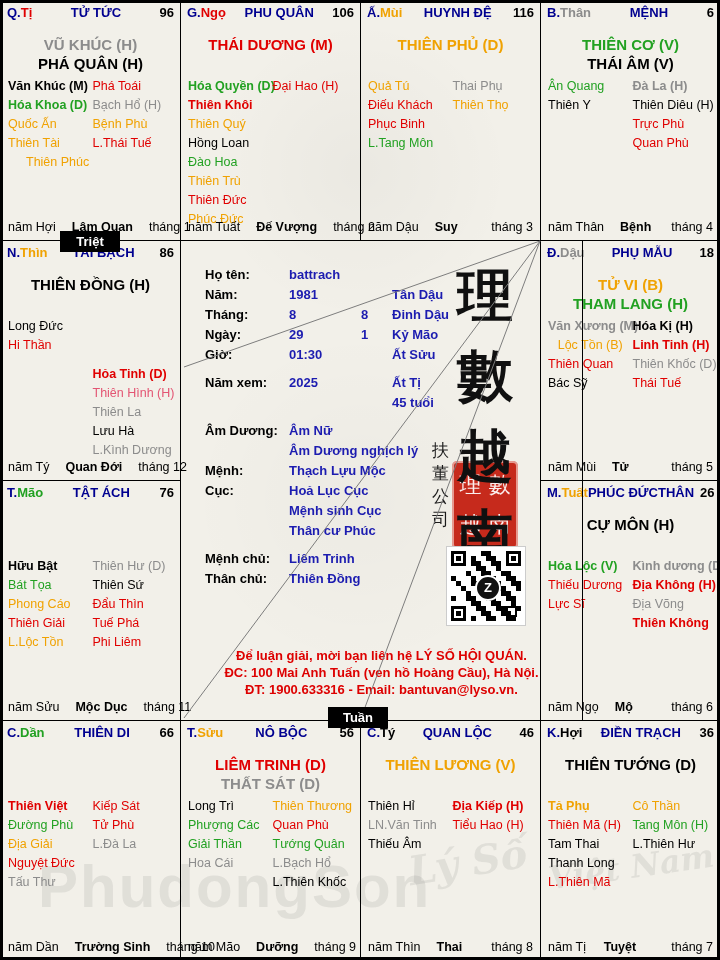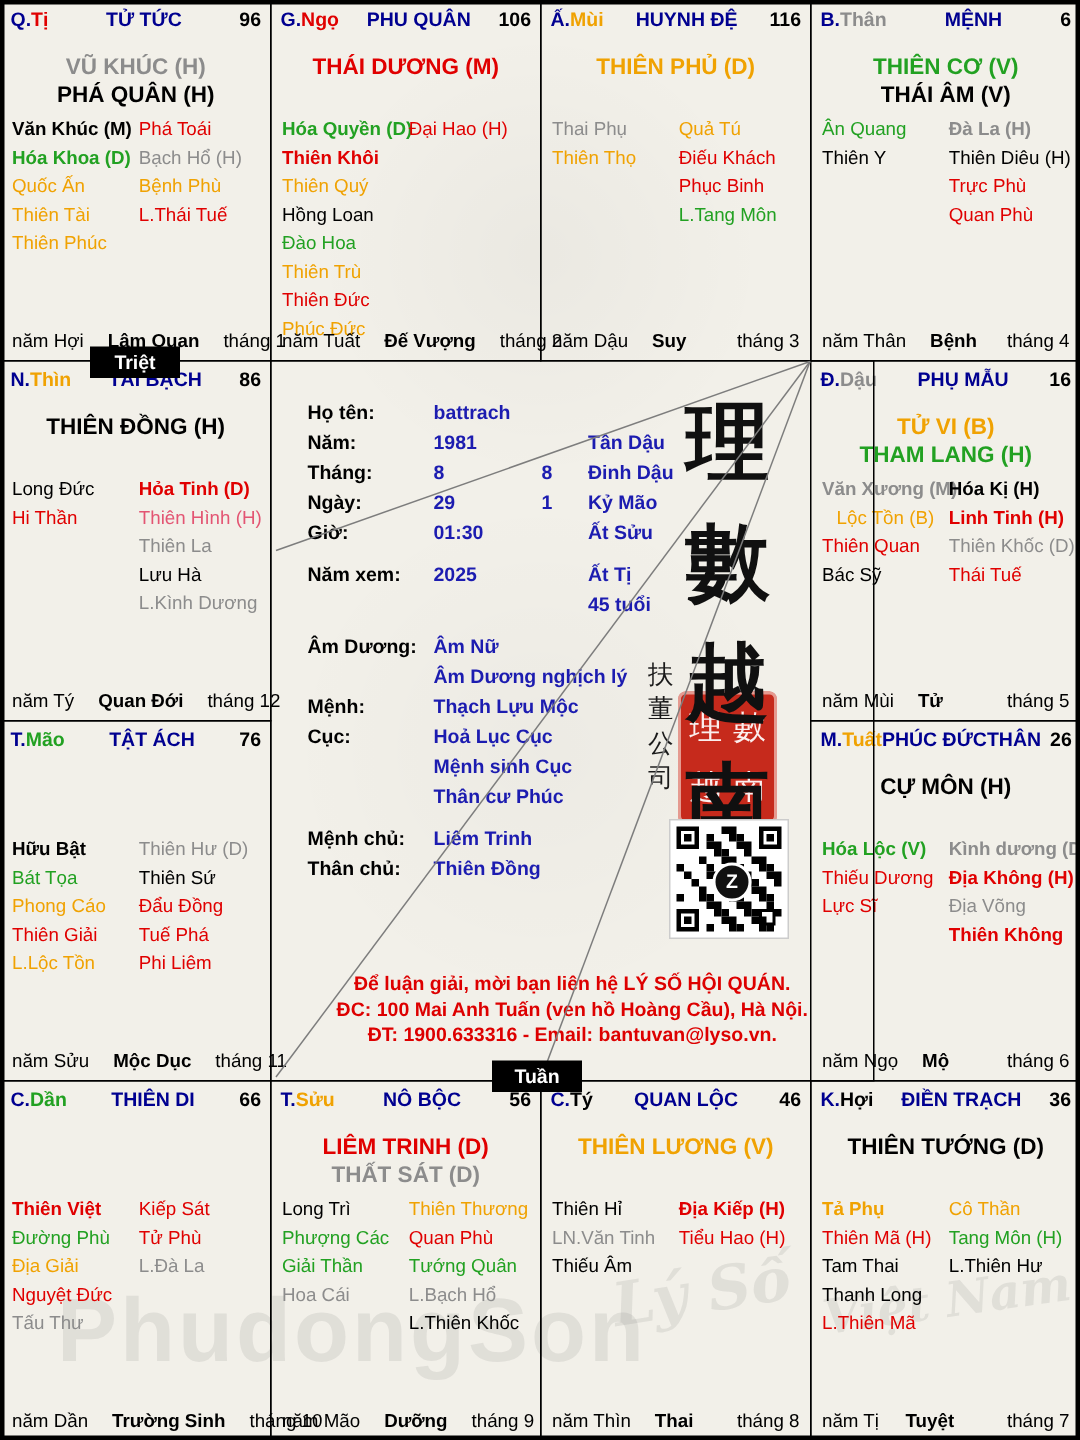--- a/index.html
+++ b/index.html
@@ -76,21 +76,21 @@
         <div class="mains">
           <div style="color: rgb(140, 140, 140);">VŨ KHÚC (H)</div>
           <div style="color: rgb(0, 0, 0);">PHÁ QUÂN (H)</div>
         </div>
         <div class="starcols">
           <div class="scol">
             <div style="color: rgb(0, 0, 0); font-weight: bold;">Văn Khúc (M)</div>
             <div style="color: rgb(34, 161, 34); font-weight: bold;">Hóa Khoa (D)</div>
             <div style="color: rgb(240, 162, 2);">Quốc Ấn</div>
             <div style="color: rgb(240, 162, 2);">Thiên Tài</div>
-            <div style="color: rgb(240, 162, 2);">Thiên Phúc</div>
+            <div style="color: rgb(240, 162, 2); margin-left: 18px;">Thiên Phúc</div>
           </div>
           <div class="scol">
             <div style="color: rgb(224, 0, 0);">Phá Toái</div>
             <div style="color: rgb(140, 140, 140);">Bạch Hổ (H)</div>
             <div style="color: rgb(240, 162, 2);">Bệnh Phù</div>
             <div style="color: rgb(224, 0, 0);">L.Thái Tuế</div>
           </div>
         </div>
         <div class="cfoot">
           <span class="fy">năm Hợi</span>
@@ -134,29 +134,29 @@
           <span class="stem">Ấ. </span>
           <span class="branch" style="color: rgb(240, 162, 2);">Mùi</span>
           <span class="pname">HUYNH ĐỆ</span>
           <span class="pnum">116</span>
         </div>
         <div class="mains">
           <div style="color: rgb(240, 162, 2);">THIÊN PHỦ (D)</div>
         </div>
         <div class="starcols">
           <div class="scol">
-            <div style="color: rgb(140, 140, 140);">Thai Phụ</div>
-            <div style="color: rgb(240, 162, 2);">Thiên Thọ</div>
-          </div>
-          <div class="scol">
             <div style="color: rgb(240, 162, 2);">Quả Tú</div>
             <div style="color: rgb(224, 0, 0);">Điếu Khách</div>
             <div style="color: rgb(224, 0, 0);">Phục Binh</div>
             <div style="color: rgb(34, 161, 34);">L.Tang Môn</div>
           </div>
+          <div class="scol">
+            <div style="color: rgb(140, 140, 140);">Thai Phụ</div>
+            <div style="color: rgb(240, 162, 2);">Thiên Thọ</div>
+          </div>
         </div>
         <div class="cfoot">
           <span class="fy">năm Dậu</span>
           <span class="fs">Suy</span>
           <span class="fm">tháng 3</span>
         </div>
       </div>
       <div class="cell" style="left: 540px; top: 0px;">
         <div class="chead">
           <span class="stem">B. </span>
@@ -195,39 +195,39 @@
         </div>
         <div class="mains">
           <div style="color: rgb(0, 0, 0);">THIÊN ĐỒNG (H)</div>
         </div>
         <div class="starcols">
           <div class="scol">
             <div style="color: rgb(0, 0, 0);">Long Đức</div>
             <div style="color: rgb(224, 0, 0);">Hi Thần</div>
           </div>
           <div class="scol">
-            <div style="color: rgb(224, 0, 0); font-weight: bold;">Hỏa Tinh (D)</div>
+            <div style="color: rgb(224, 0, 0); font-weight: bold; margin-top: 48px;">Hỏa Tinh (D)</div>
             <div style="color: rgb(227, 85, 115);">Thiên Hình (H)</div>
             <div style="color: rgb(140, 140, 140);">Thiên La</div>
             <div style="color: rgb(0, 0, 0);">Lưu Hà</div>
             <div style="color: rgb(140, 140, 140);">L.Kình Dương</div>
           </div>
         </div>
         <div class="cfoot">
           <span class="fy">năm Tý</span>
           <span class="fs">Quan Đới</span>
           <span class="fm">tháng 12</span>
         </div>
       </div>
       <div class="cell" style="left: 540px; top: 240px;">
         <div class="chead">
           <span class="stem">Đ. </span>
           <span class="branch" style="color: rgb(140, 140, 140);">Dậu</span>
           <span class="pname">PHỤ MẪU</span>
-          <span class="pnum">16</span>
+          <span class="pnum">18</span>
         </div>
         <div class="mains">
           <div style="color: rgb(240, 162, 2);">TỬ VI (B)</div>
           <div style="color: rgb(34, 161, 34);">THAM LANG (H)</div>
         </div>
         <div class="starcols">
           <div class="scol">
             <div style="color: rgb(140, 140, 140); font-weight: bold;">Văn Xương (M)</div>
             <div style="color: rgb(240, 162, 2); text-align: center;">Lộc Tồn (B)</div>
             <div style="color: rgb(224, 0, 0);">Thiên Quan</div>
@@ -258,21 +258,21 @@
           <div class="scol">
             <div style="color: rgb(0, 0, 0); font-weight: bold;">Hữu Bật</div>
             <div style="color: rgb(34, 161, 34);">Bát Tọa</div>
             <div style="color: rgb(240, 162, 2);">Phong Cáo</div>
             <div style="color: rgb(224, 0, 0);">Thiên Giải</div>
             <div style="color: rgb(240, 162, 2);">L.Lộc Tồn</div>
           </div>
           <div class="scol">
             <div style="color: rgb(140, 140, 140);">Thiên Hư (D)</div>
             <div style="color: rgb(0, 0, 0);">Thiên Sứ</div>
-            <div style="color: rgb(224, 0, 0);">Đẩu Đồng</div>
+            <div style="color: rgb(224, 0, 0);">Đẩu Thìn</div>
             <div style="color: rgb(224, 0, 0);">Tuế Phá</div>
             <div style="color: rgb(224, 0, 0);">Phi Liêm</div>
           </div>
         </div>
         <div class="cfoot">
           <span class="fy">năm Sửu</span>
           <span class="fs">Mộc Dục</span>
           <span class="fm">tháng 11</span>
         </div>
       </div>

